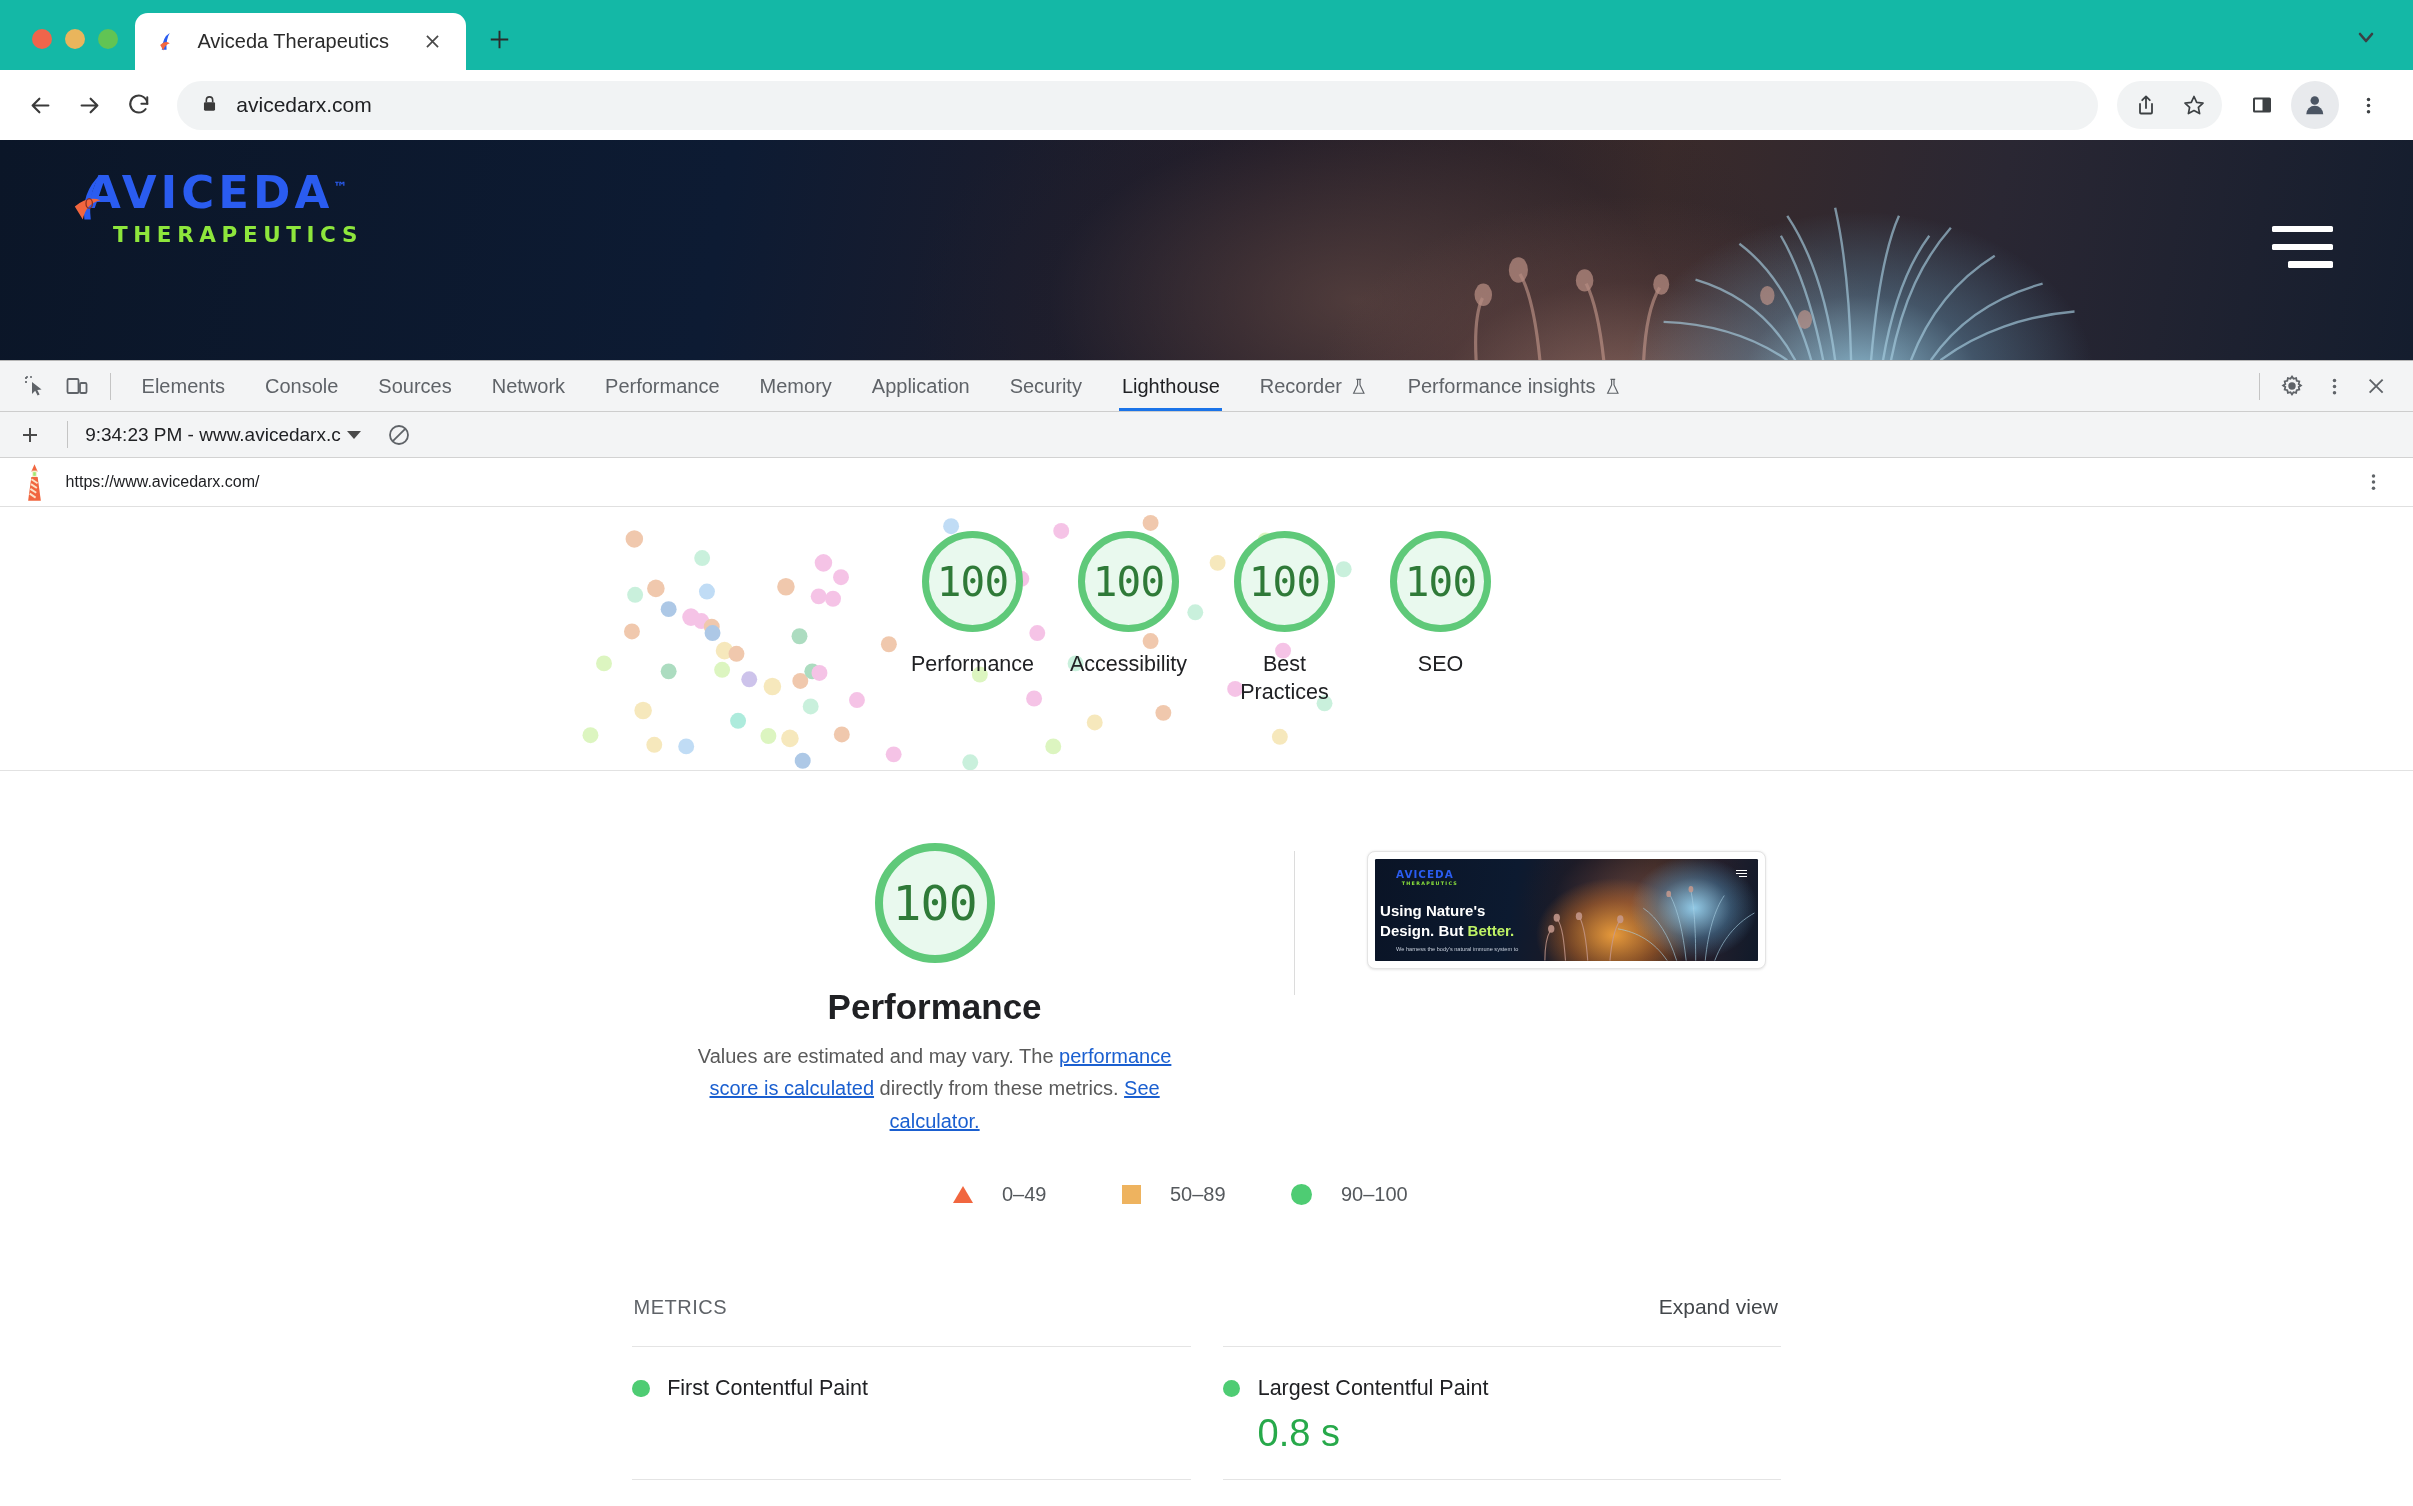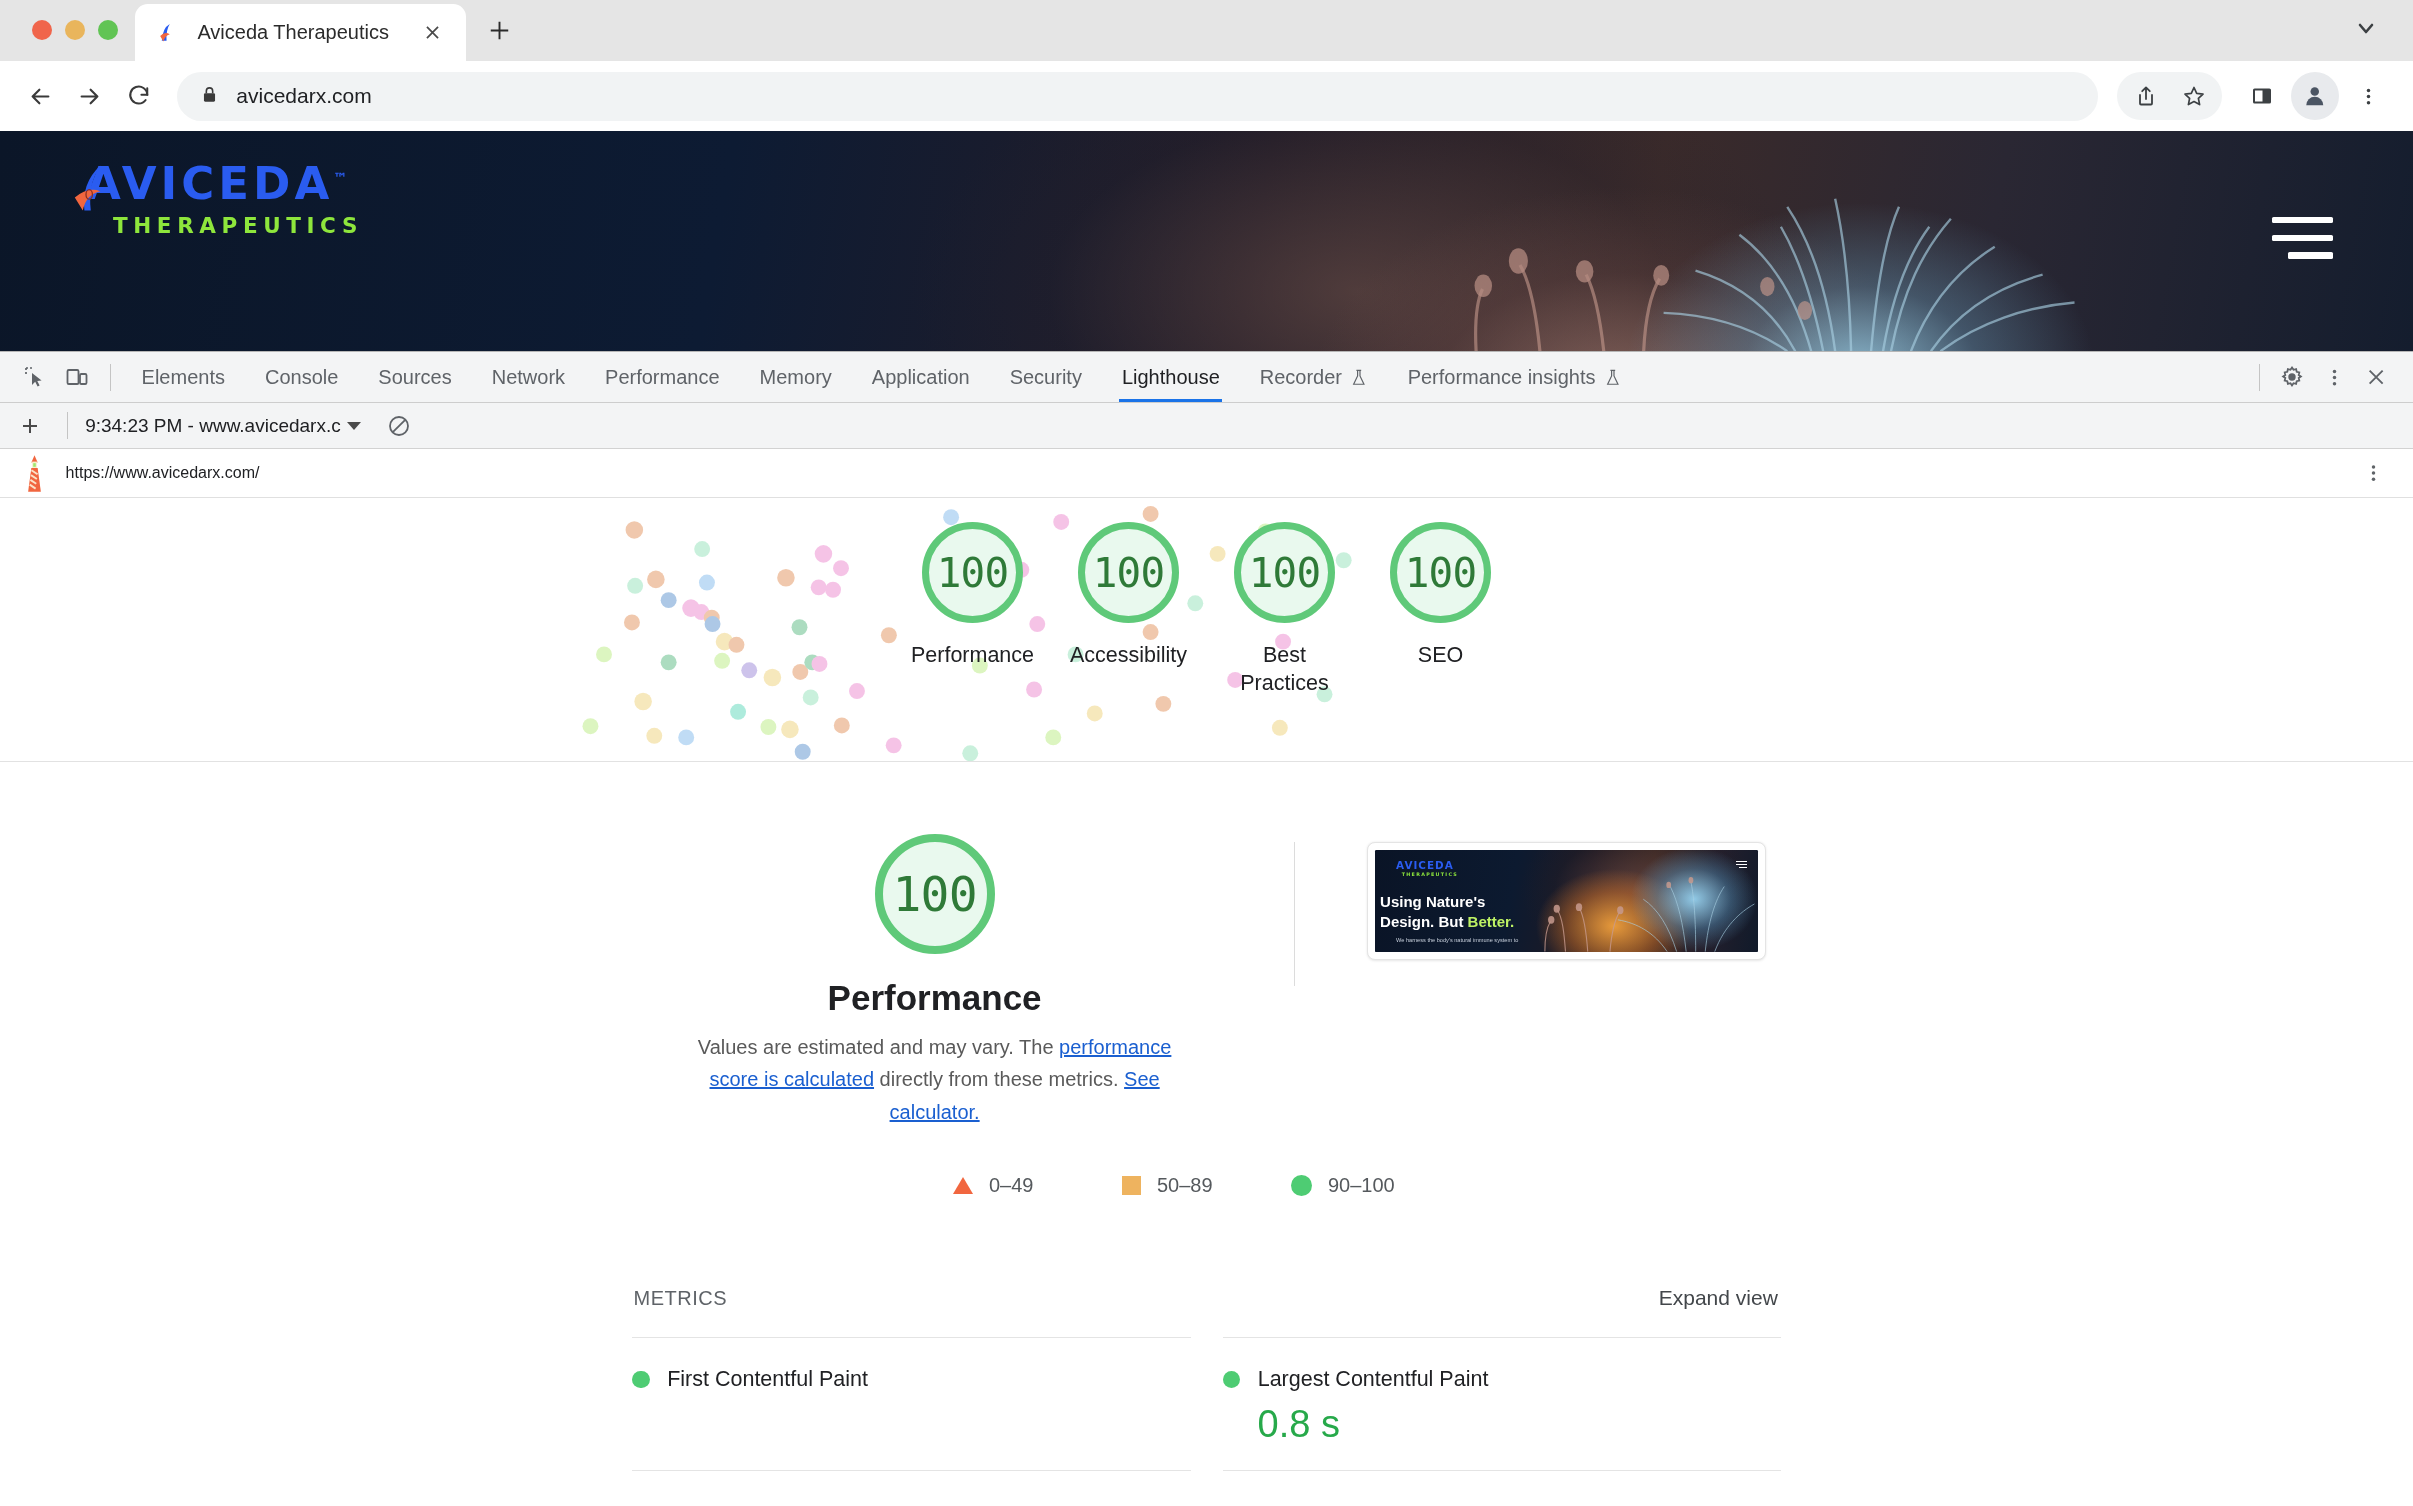--- a/index.html
+++ b/index.html
@@ -6,21 +6,21 @@
   html, body {
     width: 2413px; height: 1507px;
     font-family: "Liberation Sans", sans-serif;
     background: #fff; overflow: hidden;
   }
 
   
   .browser { width: 2413px; height: 1507px; position: relative; }
 
   .tabstrip {
-    height: 61px; background: #e5e5e5;
+    height: 70px; background: #14b8a6;
     display: flex; align-items: flex-end; position: relative;
   }
   .traffic { display: flex; gap: 12.8px; padding: 0 17.6px 21.5px 32px; }
   .dot { width: 20px; height: 20px; border-radius: 50%; }
   .dot.red { background: #f0654b; }
   .dot.amber { background: #e9b55c; }
   .dot.green { background: #61c454; }
 
   .tab {
     height: 57px; width: 331px; background: #fff;
@@ -275,21 +275,21 @@
   .fs-ham span { display: block; height: 1.2px; background: #fff; }
   .fs-ham span:nth-child(1) { width: 10.4px; }
   .fs-ham span:nth-child(2) { width: 10.4px; }
   .fs-ham span:nth-child(3) { width: 7.2px; }
 
   
   .score-legend {
     display: flex; justify-content: center; align-items: center;
     gap: 0; margin-top: 46px;
   }
-  .legend-item { display: flex; align-items: center; gap: 16px; width: 169px; }
+  .legend-item { display: flex; align-items: center; gap: 29px; width: 169px; }
   .legend-item .lbl { font-size: 20px; color: #55595d; }
   .tri-red {
     width: 0; height: 0; border-left: 10.4px solid transparent;
     border-right: 10.4px solid transparent; border-bottom: 17.6px solid #f1663f;
   }
   .sq-orange { width: 19px; height: 19px; background: #eeb35f; }
   .ci-green { width: 21px; height: 21px; border-radius: 50%; background: #4ecc73; }
 
   
   .metrics {

